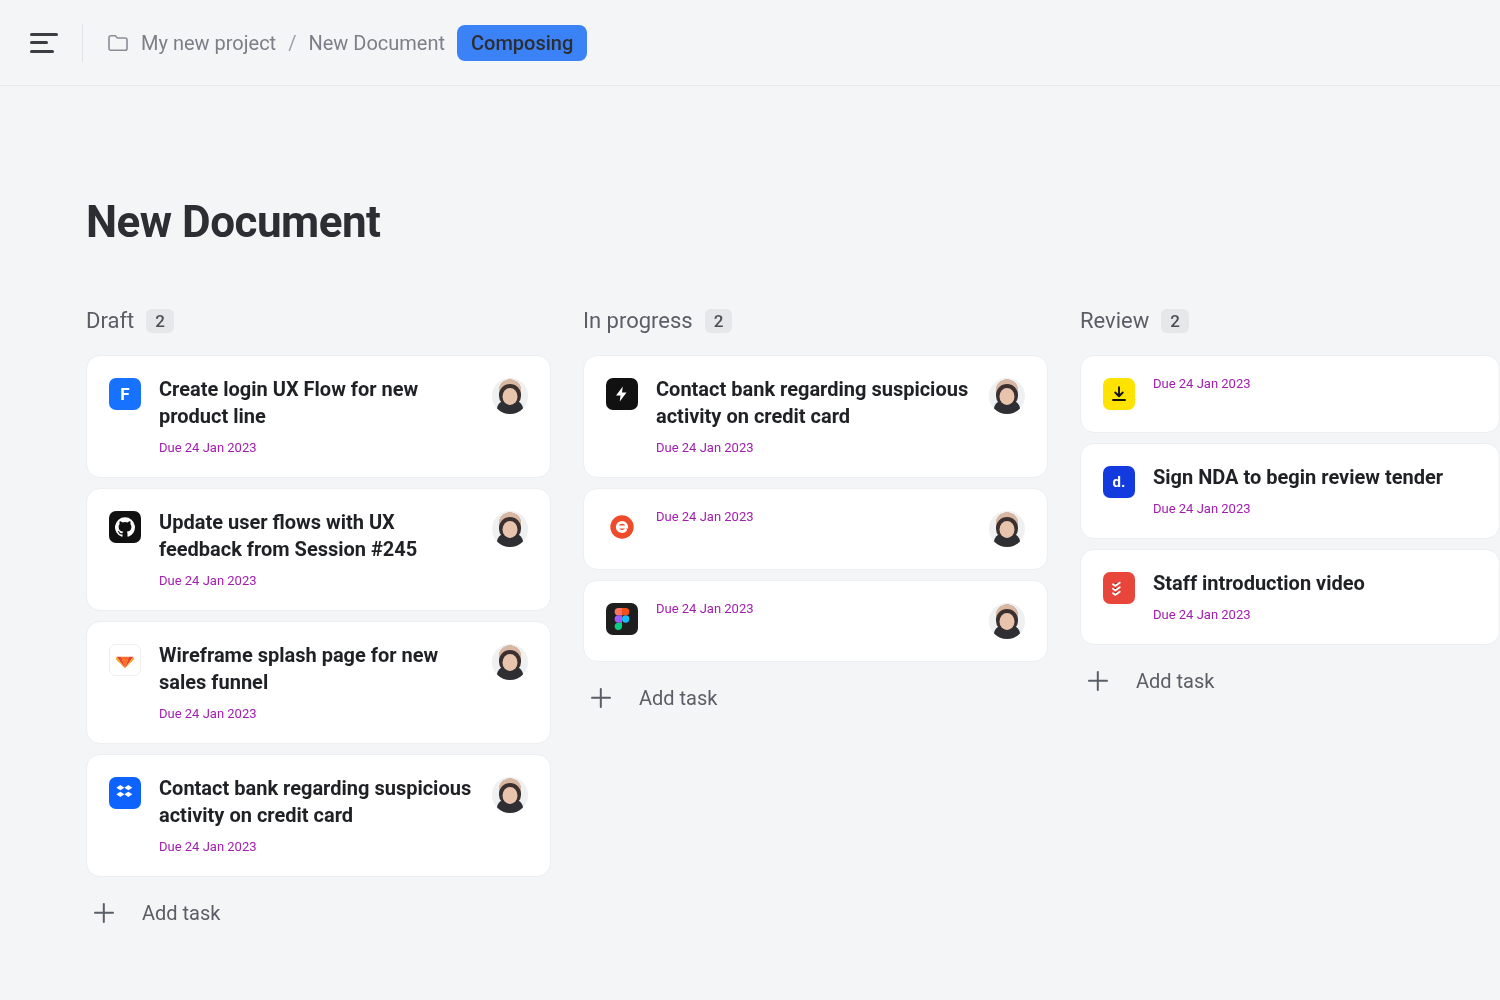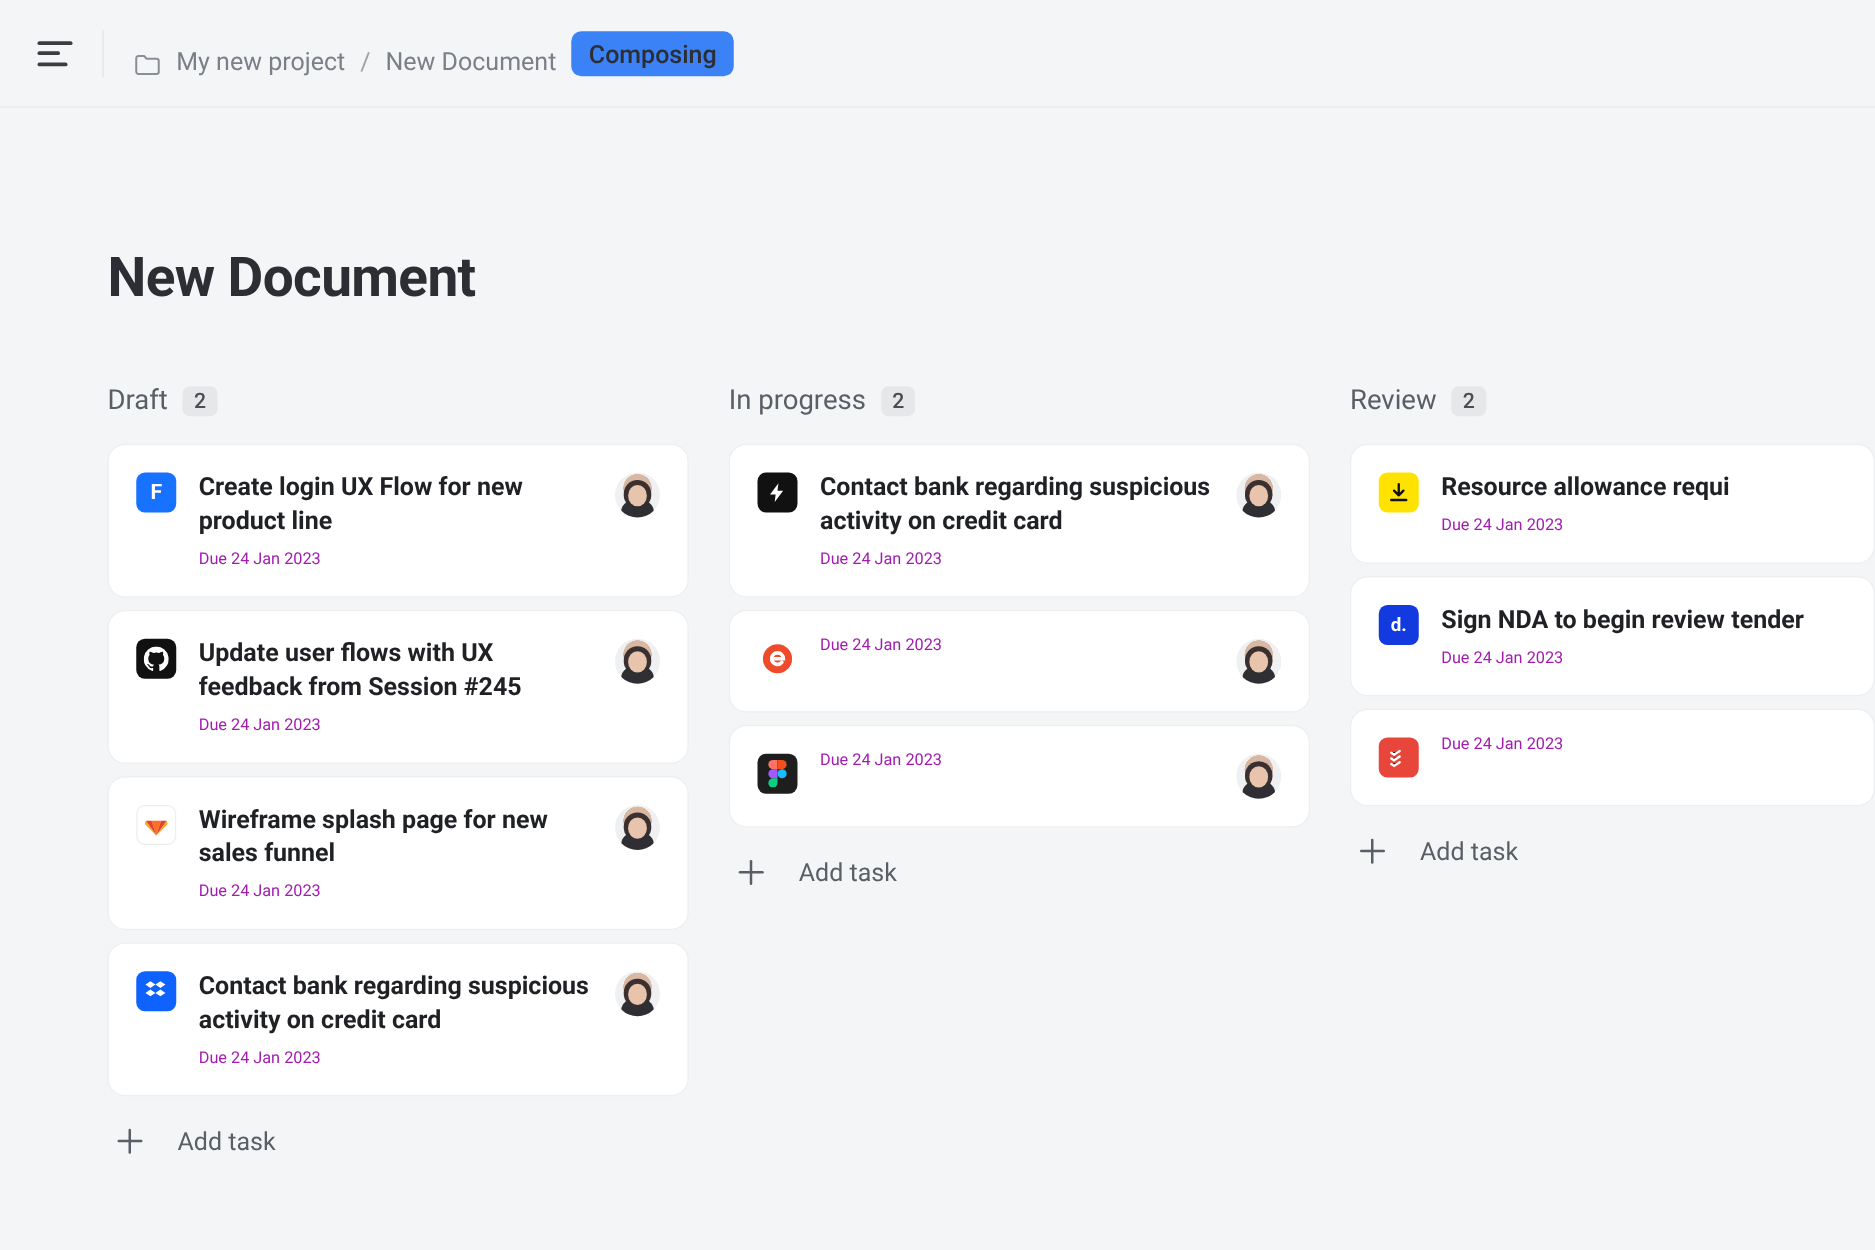--- a/index.html
+++ b/index.html
@@ -22,21 +22,21 @@
 }
 .menu-icon {
   width: 28px; height: 20px; display: flex; flex-direction: column; justify-content: space-between;
   cursor: pointer;
 }
 .menu-icon span { display:block; height:3px; background:#3b3d42; border-radius:2px; }
 .menu-icon span:nth-child(1){width:100%;}
 .menu-icon span:nth-child(2){width:65%;}
 .menu-icon span:nth-child(3){width:85%;}
 .vr { width:1px; height:38px; background:#e1e3e6; margin:0 6px; }
-.breadcrumb { display:flex; align-items:flex-end; gap:12px; font-size:20px; color:#7b7f87; }
+.breadcrumb { display:flex; align-items:center; gap:12px; font-size:20px; color:#7b7f87; }
 .breadcrumb .folder-icon { width:22px; height:18px; }
 .breadcrumb .sep { color:#9ca0a8; }
 .breadcrumb .link { cursor:pointer; }
 .breadcrumb .pill {
   background:#3b82f6; color:#2c2e33; padding:6px 14px; border-radius:8px; font-weight:500;
 }
 .content { padding: 110px 0 0 86px; }
 .page-title { font-size:44px; font-weight:700; color:#2c2e33; margin-bottom:60px; letter-spacing:-0.5px; }
 .board { display:flex; gap:32px; }
 .column { width:465px; flex-shrink:0; }
@@ -263,40 +263,40 @@
         <span class="count-badge">2</span>
       </div>
 
       <div class="card">
         <div class="app-icon icon-dl">
           <svg width="18" height="18" viewBox="0 0 24 24">
               <path stroke="#111" stroke-width="2.5" fill="none" stroke-linecap="round" d="M12 3v12m0 0l-5-5m5 5l5-5M4 20h16"></path>
             </svg>
         </div>
         <div class="card-body">
-          <div class="card-title">Resource allowance requi</div>
           <div class="card-due">Due 24 Jan 2023</div>
         </div>
       </div>
 
       <div class="card">
         <div class="app-icon icon-d" style="font-size:15px;">d.</div>
         <div class="card-body">
           <div class="card-title">Sign NDA to begin review tender</div>
           <div class="card-due">Due 24 Jan 2023</div>
         </div>
       </div>
 
       <div class="card">
         <div class="app-icon icon-todoist">
           <svg width="18" height="18" viewBox="0 0 24 24">
               <path stroke="#fff" stroke-width="2.5" stroke-linecap="round" d="M4 7l3 2 6-4M4 13l3 2 6-4M4 19l3 2 6-4"></path>
             </svg>
         </div>
         <div class="card-body">
+          <div class="card-title">Staff introduction video</div>
           <div class="card-due">Due 24 Jan 2023</div>
         </div>
       </div>
 
       <div class="add-task">
         <span class="plus-icon"></span>
         <span>Add task</span>
       </div>
     </div>
 

